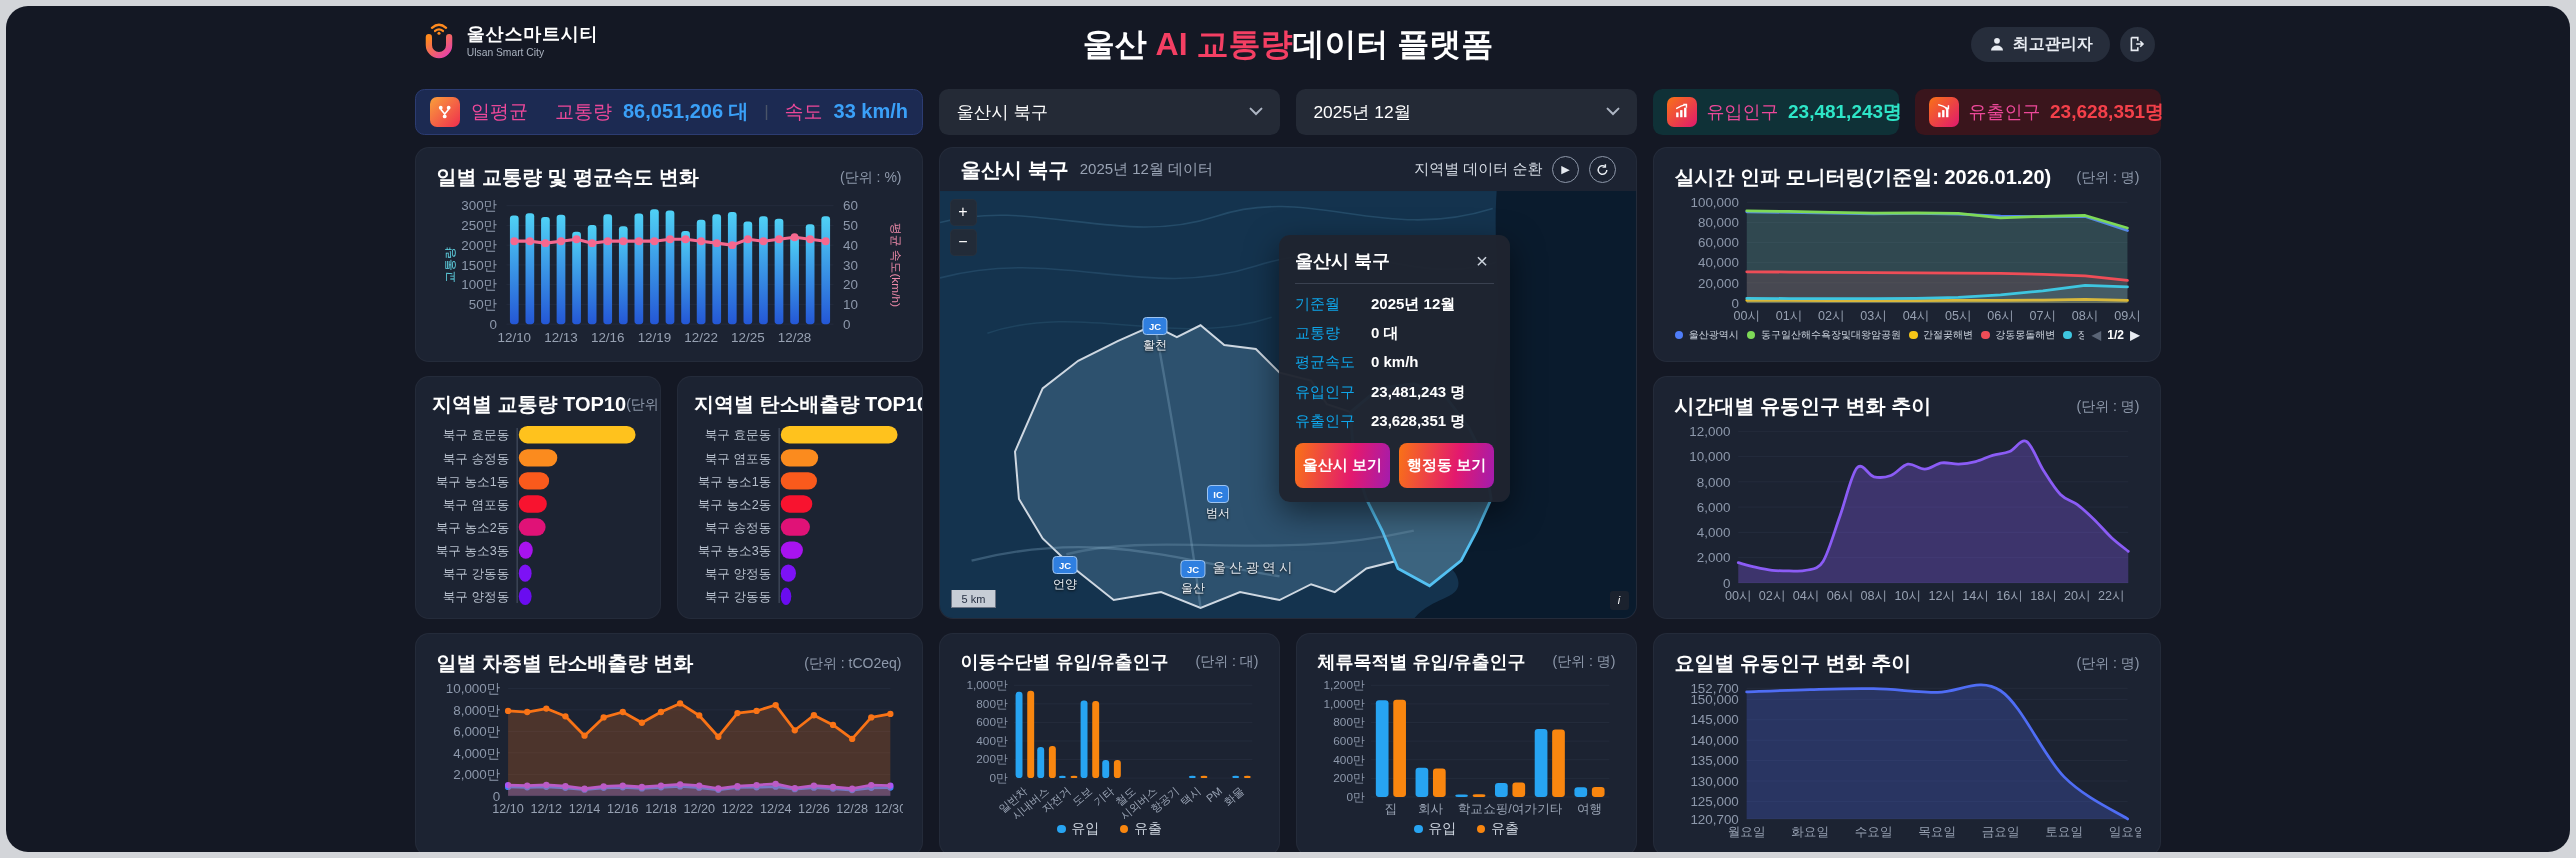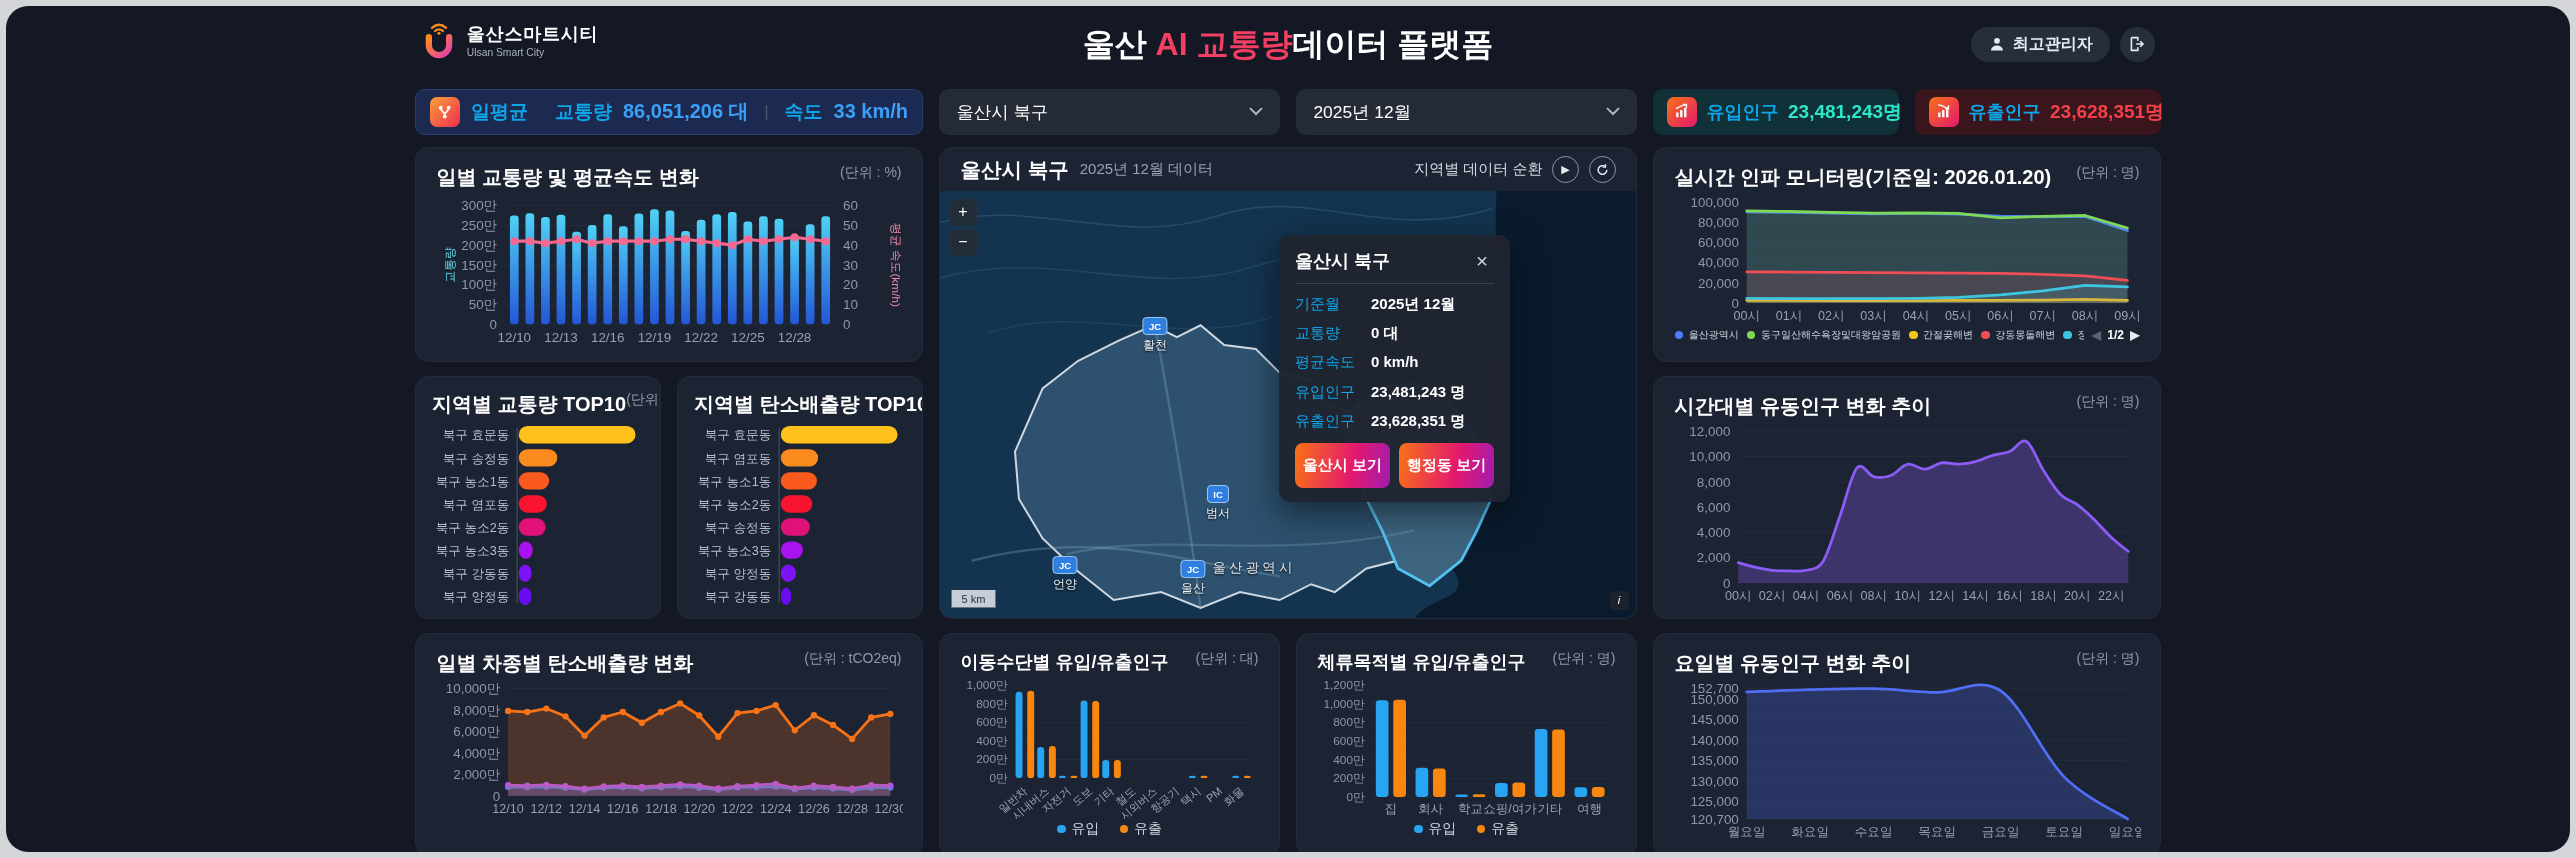--- a/index.html
+++ b/index.html
@@ -16,39 +16,39 @@
   .admin-btn{display:flex;align-items:center;gap:8px;background:#262d3b;border:none;color:#e8ecf2;font-size:16px;font-weight:bold;border-radius:17.4px;height:35px;padding:0 17.4px;cursor:pointer;font-family:inherit;}
   .logout-btn{width:35px;height:35px;border-radius:50%;background:#262d3b;border:none;display:flex;align-items:center;justify-content:center;cursor:pointer;}
   
   .stats{display:grid;grid-template-columns:508px 698px 508px;gap:16px;margin-top:6.3px;}
   .pill{height:46px;border-radius:9.5px;display:flex;align-items:center;padding:0 14px;box-sizing:border-box;}
   .summary{background:#1c2a52;border:0.8px solid #2c3c72;gap:11px;}
   .kpi-icon{width:30px;height:30px;border-radius:7px;display:flex;align-items:center;justify-content:center;flex:none;}
   .ic-traffic{background:linear-gradient(135deg,#f9a03a,#ef2d4e);}
   .ic-in{background:linear-gradient(135deg,#f97316,#e1186e);}
   .ic-out{background:linear-gradient(135deg,#f97316,#e1186e);}
-  .lbl{color:#0ea5e9;font-weight:bold;font-size:19px;white-space:nowrap;}
+  .lbl{color:#ec4899;font-weight:normal;font-size:19px;white-space:nowrap;}
   .val-blue{color:#3aa0f8;font-weight:bold;font-size:20px;white-space:nowrap;}
   .divider{color:#4a5468;font-size:17.4px;margin:0 4.7px;}
   .spacer{flex:1;}
   .selects{display:grid;grid-template-columns:341px 341px;gap:16px;}
   .select{height:46px;background:#242a36;border-radius:9.5px;display:flex;align-items:center;justify-content:space-between;padding:0 17.4px;color:#fff;font-size:17.4px;cursor:pointer;}
   .flows{display:grid;grid-template-columns:246px 246px;gap:16px;}
   .inflow{background:#0f3137;gap:9.5px;}
   .outflow{background:#3a151c;gap:9.5px;}
   .inflow .lbl,.outflow .lbl{font-size:18px;}
   .val-cyan{color:#2ee6c8;font-weight:bold;font-size:19px;margin-left:auto;white-space:nowrap;}
   .val-red{color:#f4404a;font-weight:bold;font-size:19px;margin-left:auto;white-space:nowrap;}
   
   .main{display:grid;grid-template-columns:508px 698px 508px;gap:16px;margin-top:12.6px;}
   .col{display:flex;flex-direction:column;gap:14px;}
   .row2{display:flex;gap:16px;}
   .panel{background:#1c2332;border:0.8px solid rgba(255,255,255,.04);border-radius:14px;padding:16px 20.5px;box-sizing:border-box;overflow:hidden;}
   .panel.half{flex:1;padding:14px 16px;}
-  .p-head{display:flex;justify-content:space-between;align-items:flex-start;margin-bottom:4.7px;}
+  .p-head{display:flex;justify-content:space-between;align-items:center;margin-bottom:4.7px;}
   .p-head h2{margin:0;color:#fff;font-size:20px;font-weight:bold;white-space:nowrap;}
   .unit{color:#8e99ab;font-size:14px;white-space:nowrap;}
   .chart{width:100%;}
   .legend{display:flex;justify-content:center;align-items:center;gap:20.5px;height:20.5px;color:#cfd6e0;font-size:14px;}
   .legend.lg-sm{justify-content:flex-start;gap:8px;font-size:10px;height:20.5px;overflow:hidden;white-space:nowrap;}
   .lg-item{display:inline-flex;align-items:center;gap:5.5px;}
   .lg-dot{width:8.7px;height:8.7px;border-radius:50%;display:inline-block;flex:none;}
   .pager{margin-left:auto;display:inline-flex;align-items:center;gap:6.3px;color:#fff;font-size:12px;font-weight:bold;flex:none;}
   .pg-prev{color:#5a6476;cursor:pointer;}
   .pg-next{color:#e8ecf2;cursor:pointer;}

